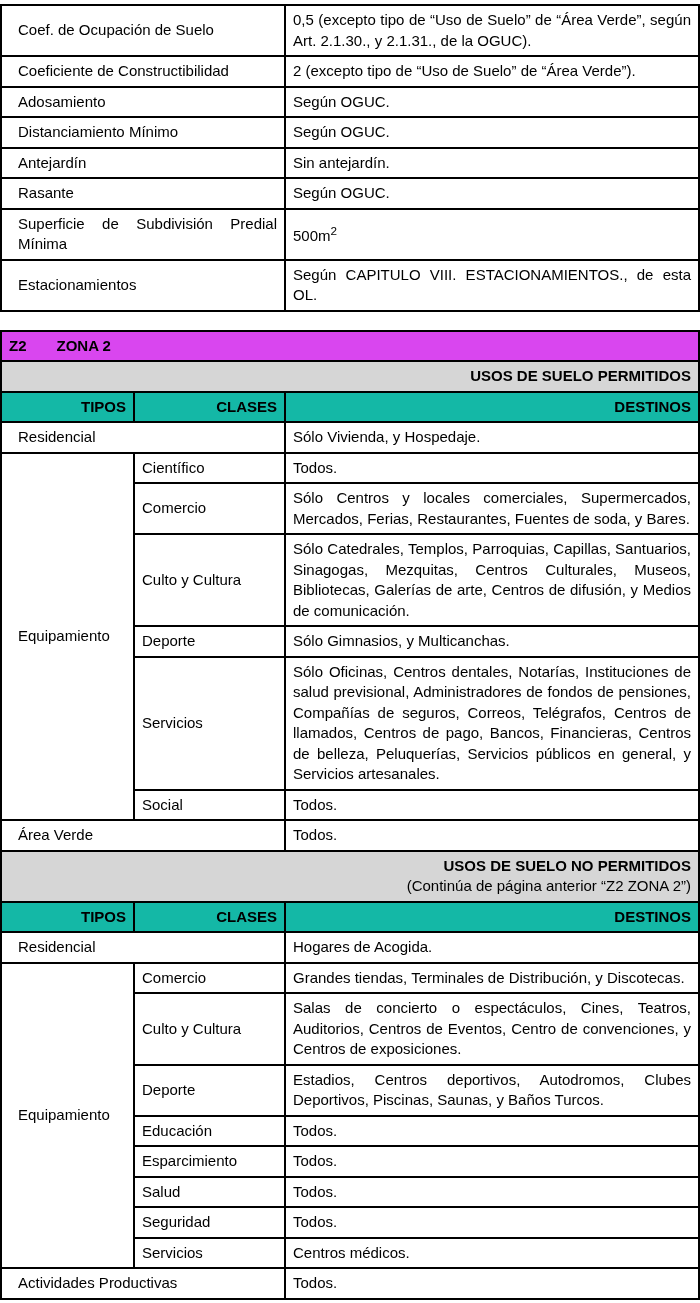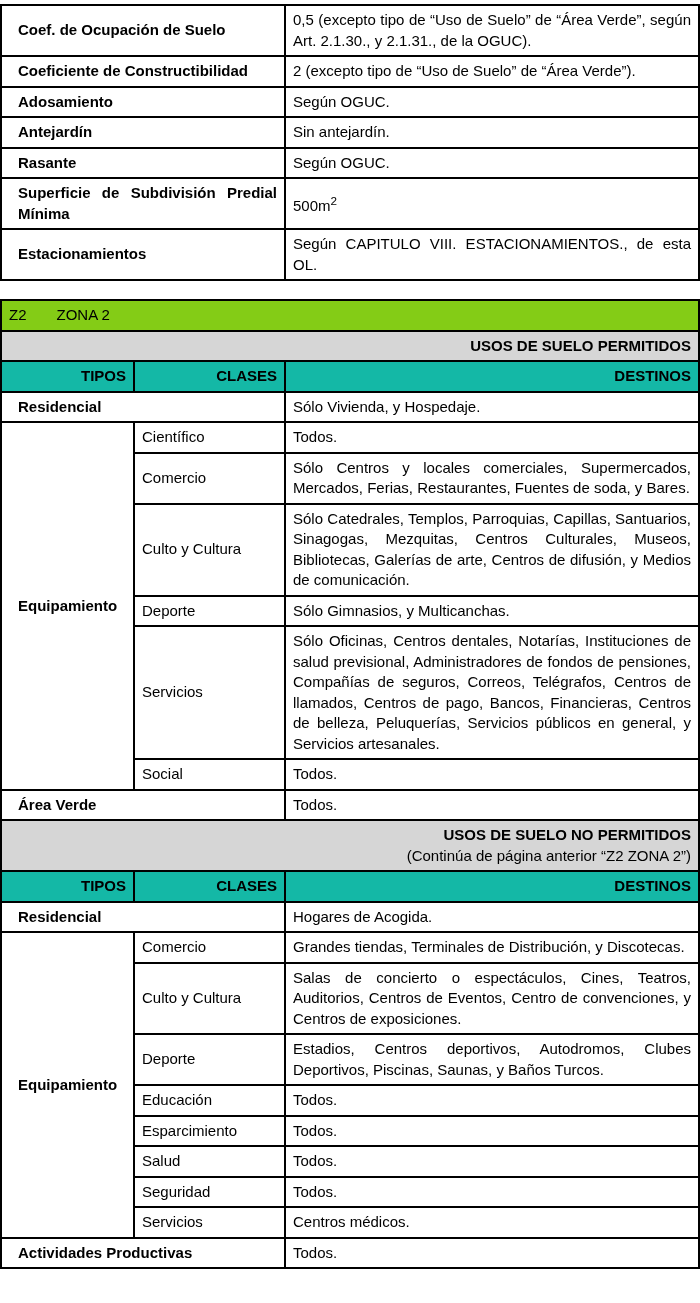--- a/index.html
+++ b/index.html
@@ -21,35 +21,35 @@
   }
   td {
     border: 2px solid #000;
     padding: 4px 7px;
     font-size: 15px;
     line-height: 20.5px;
     vertical-align: middle;
     word-wrap: break-word;
   }
   .lbl {
-    font-weight: bold;
+    font-weight: normal;
     text-align: justify;
     padding-left: 16px;
   }
   .val {
     text-align: justify;
   }
   .clase {
     font-weight: normal;
     text-align: left;
     border-radius: 15px;
   }
   .zone-row td {
-    background: #84cc16;
-    font-weight: normal;
+    background: #d946ef;
+    font-weight: bold;
     margin-top: 24px;
   }
   .sec-row td {
     background: #d6d6d6;
     font-weight: bold;
     text-align: right;
   }
   .sec-row .sub {
     font-weight: normal;
     display: block;
@@ -78,20 +78,24 @@
       <tr>
         <td class="lbl">Coef. de Ocupación de Suelo</td>
         <td class="val">0,5 (excepto tipo de “Uso de Suelo” de “Área Verde”, según Art. 2.1.30., y 2.1.31., de la OGUC).</td>
       </tr>
       <tr>
         <td class="lbl">Coeficiente de Constructibilidad</td>
         <td class="val">2 (excepto tipo de “Uso de Suelo” de “Área Verde”).</td>
       </tr>
       <tr>
         <td class="lbl">Adosamiento</td>
+        <td class="val">Según OGUC.</td>
+      </tr>
+      <tr>
+        <td class="lbl">Distanciamiento Mínimo</td>
         <td class="val">Según OGUC.</td>
       </tr>
       <tr>
         <td class="lbl">Antejardín</td>
         <td class="val">Sin antejardín.</td>
       </tr>
       <tr>
         <td class="lbl">Rasante</td>
         <td class="val">Según OGUC.</td>
       </tr>

